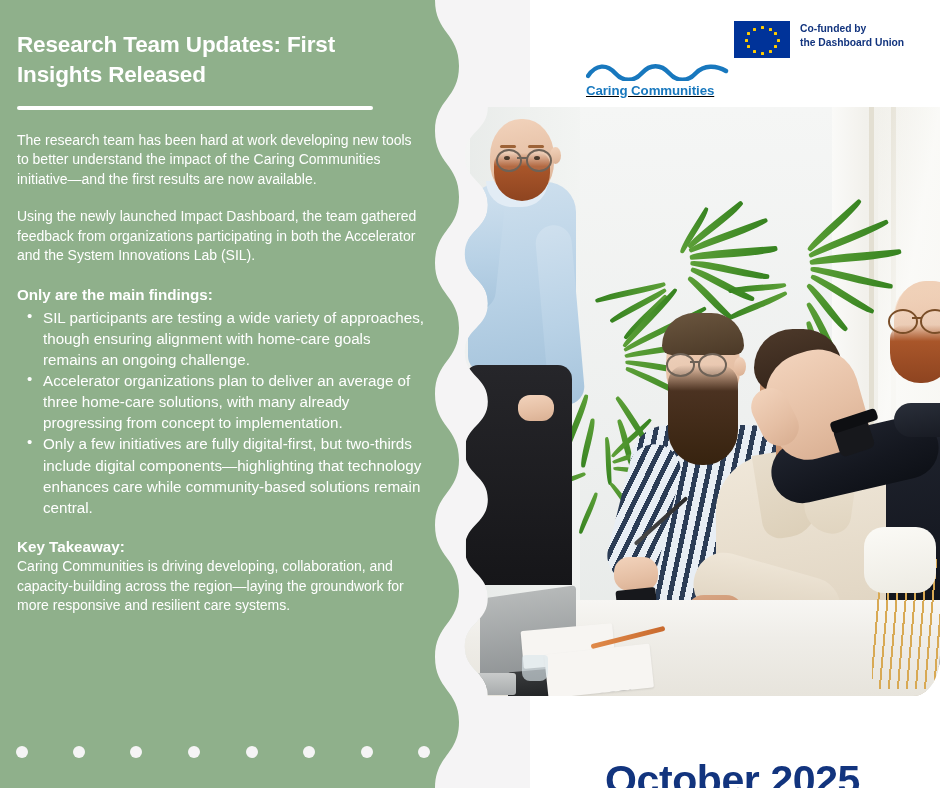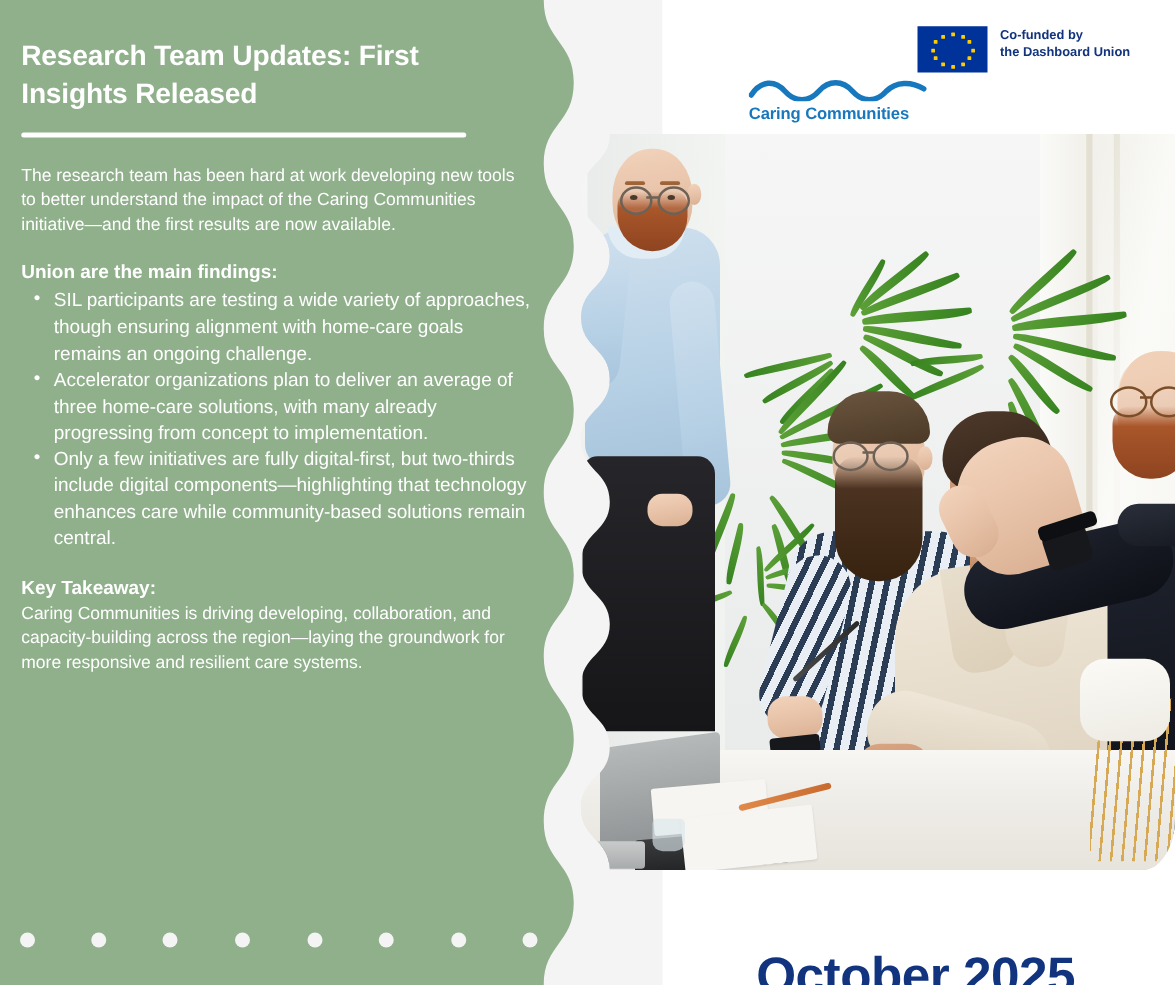--- a/index.html
+++ b/index.html
@@ -164,23 +164,24 @@
     position: absolute;
     left: 270px;
     top: 22px;
     font-size: 10.3px;
     font-weight: bold;
     line-height: 1.34;
     color: #12347E;
   }
   .cc-logo {
     position: absolute;
-    left: 69px;
+    left: 56px;
     top: 62px;
     width: 150px;
+    text-decoration: underline;
   }
   .cc-wave { display: block; width: 143px; height: 19px; }
   .cc-text {
     margin-top: 2px;
     font-size: 13.3px;
     font-weight: bold;
     letter-spacing: -0.1px;
     color: #1878BE;
   }
 
@@ -350,22 +351,23 @@
     </svg>
   </div>
 
   <div class="left-content">
 
     <h1 class="headline">Research Team Updates: First Insights Released</h1>
 
     <div class="divider"></div>
 
     <p class="para">The research team has been hard at work developing new tools to better understand the impact of the Caring Communities initiative—and the first results are now available.</p>
-
-    <p class="findings-title">Union are the main findings:</p>
+    <p class="para">Using the newly launched Impact Dashboard, the team gathered feedback from organizations participating in both the Accelerator and the System Innovations Lab (SIL).</p>
+
+    <p class="findings-title">Only are the main findings:</p>
     <ul class="findings">
       <li>SIL participants are testing a wide variety of approaches, though ensuring alignment with home-care goals remains an ongoing challenge.</li>
       <li>Accelerator organizations plan to deliver an average of three home-care solutions, with many already progressing from concept to implementation.</li>
       <li>Only a few initiatives are fully digital-first, but two-thirds include digital components—highlighting that technology enhances care while community-based solutions remain central.</li>
     </ul>
 
     <p class="takeaway-title">Key Takeaway:</p>
     <p class="para">Caring Communities is driving developing, collaboration, and capacity-building across the region—laying the groundwork for more responsive and resilient care systems.</p>
   </div>
 

